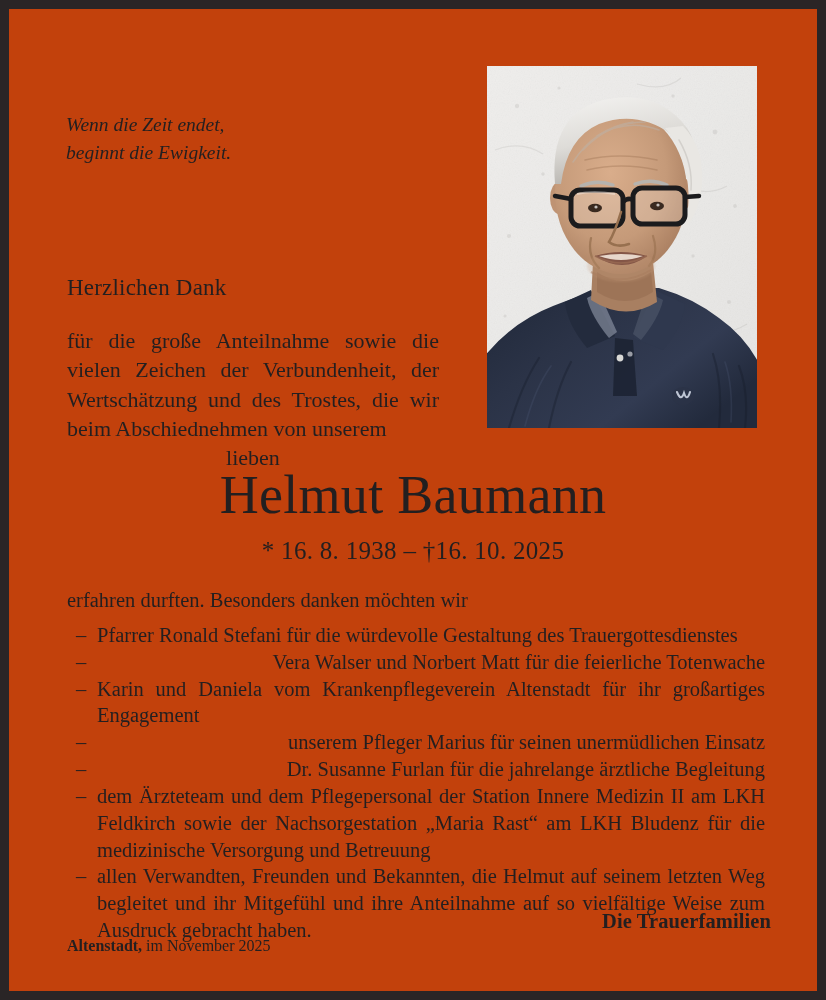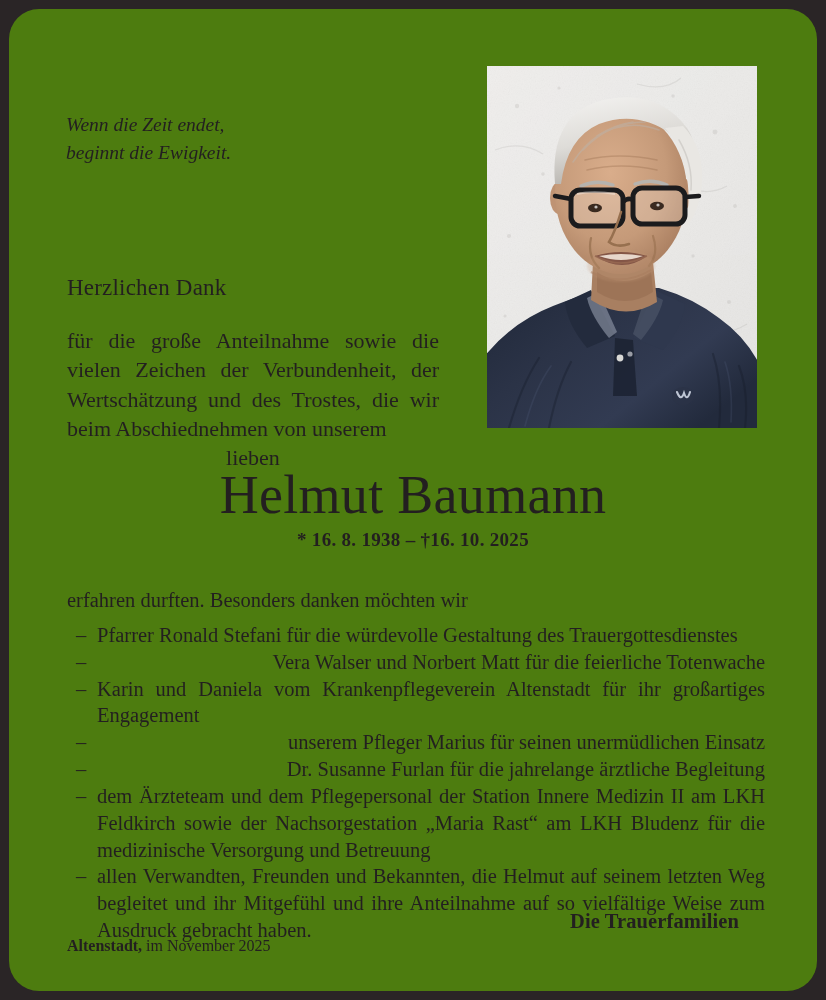--- a/index.html
+++ b/index.html
@@ -19,24 +19,23 @@
     box-sizing: border-box;
     background: #2a2526;
     padding: 9px;
     overflow: hidden;
   }
 
   .notice-inner {
     position: relative;
     width: 100%;
     height: 100%;
-    background: #4d7c0f;
+    background: #c2410c;
     box-sizing: border-box;
     overflow: hidden;
-    border-radius: 30px;
   }
 
   
   .portrait {
     position: absolute;
     left: 478px;
     top: 57px;
     width: 270px;
     height: 362px;
     overflow: hidden;
@@ -88,23 +87,23 @@
     width: 100%;
     text-align: center;
   }
   .deceased-name {
     font-size: 54px;
     line-height: 1.04;
     letter-spacing: .3px;
     color: #231f20;
   }
   .life-dates {
-    margin-top: 6px;
-    font-size: 19px;
-    font-weight: bold;
+    margin-top: 14px;
+    font-size: 25px;
+    font-weight: normal;
     letter-spacing: .3px;
   }
 
   
   .body-block {
     position: absolute;
     left: 58px;
     top: 578px;
     width: 706px;
     font-size: 20.5px;
@@ -127,21 +126,21 @@
     content: "\2013";
     position: absolute;
     left: 1px;
     top: 0;
   }
   .thanks-list li.no-justify { text-align: right; }
 
   
   .signature {
     position: absolute;
-    right: 78px;
+    right: 46px;
     top: 901px;
     font-size: 20.5px;
     font-weight: bold;
     letter-spacing: .1px;
   }
   .place-date {
     position: absolute;
     left: 58px;
     top: 928px;
     font-size: 16px;

